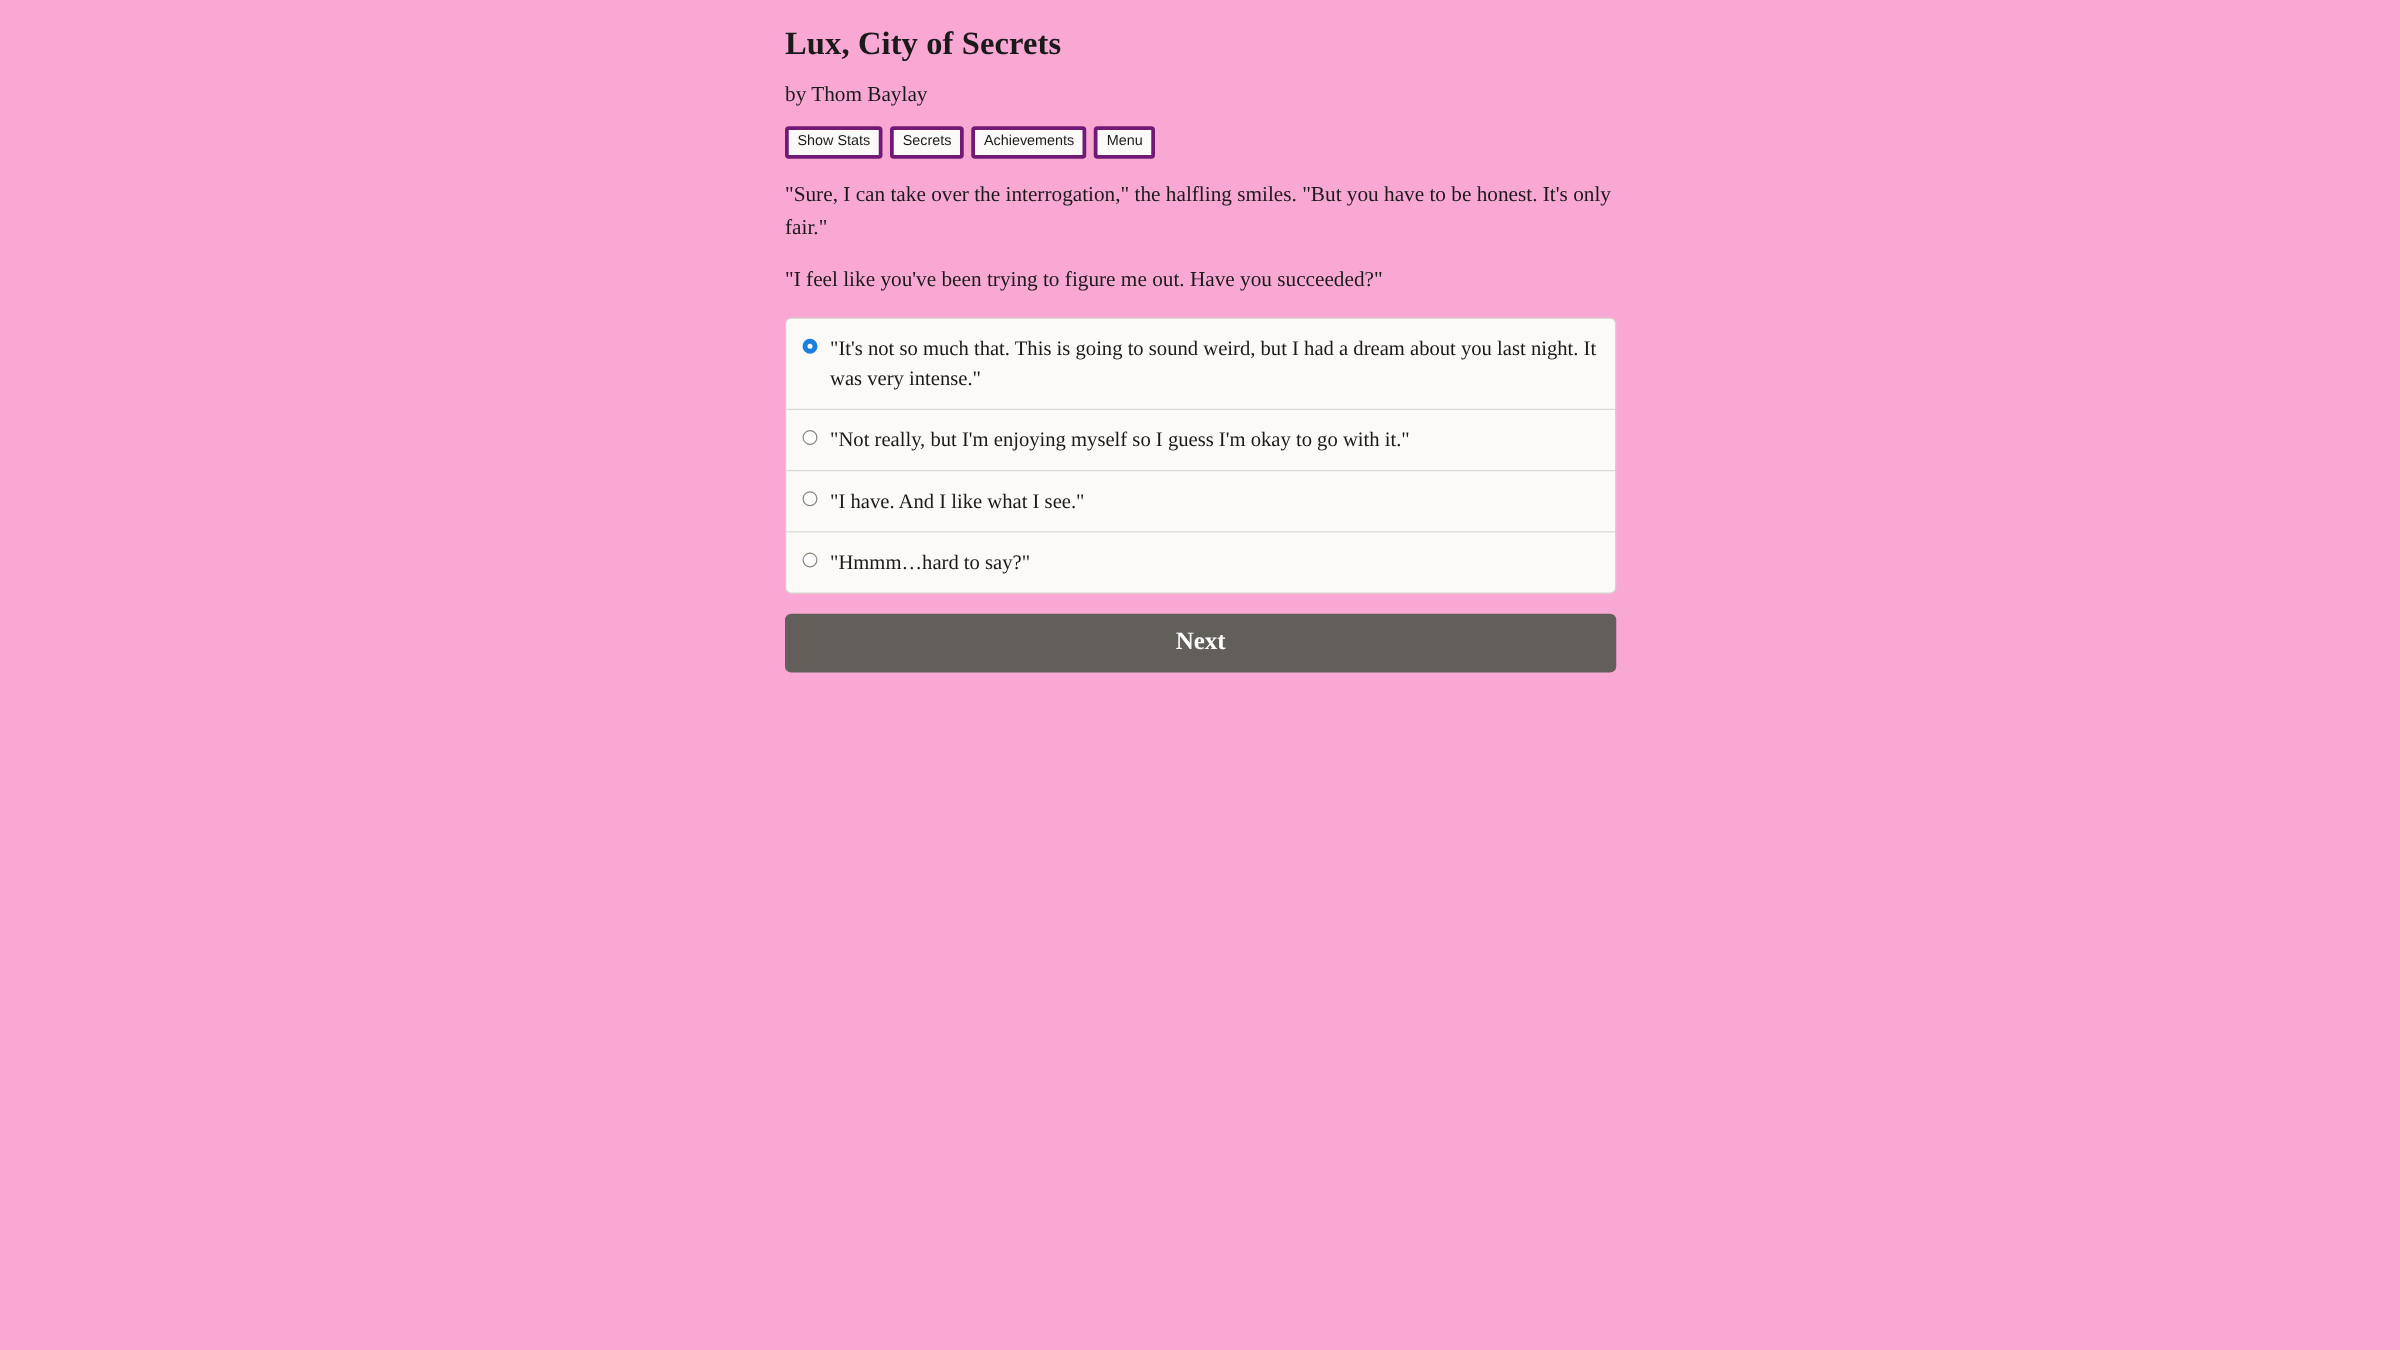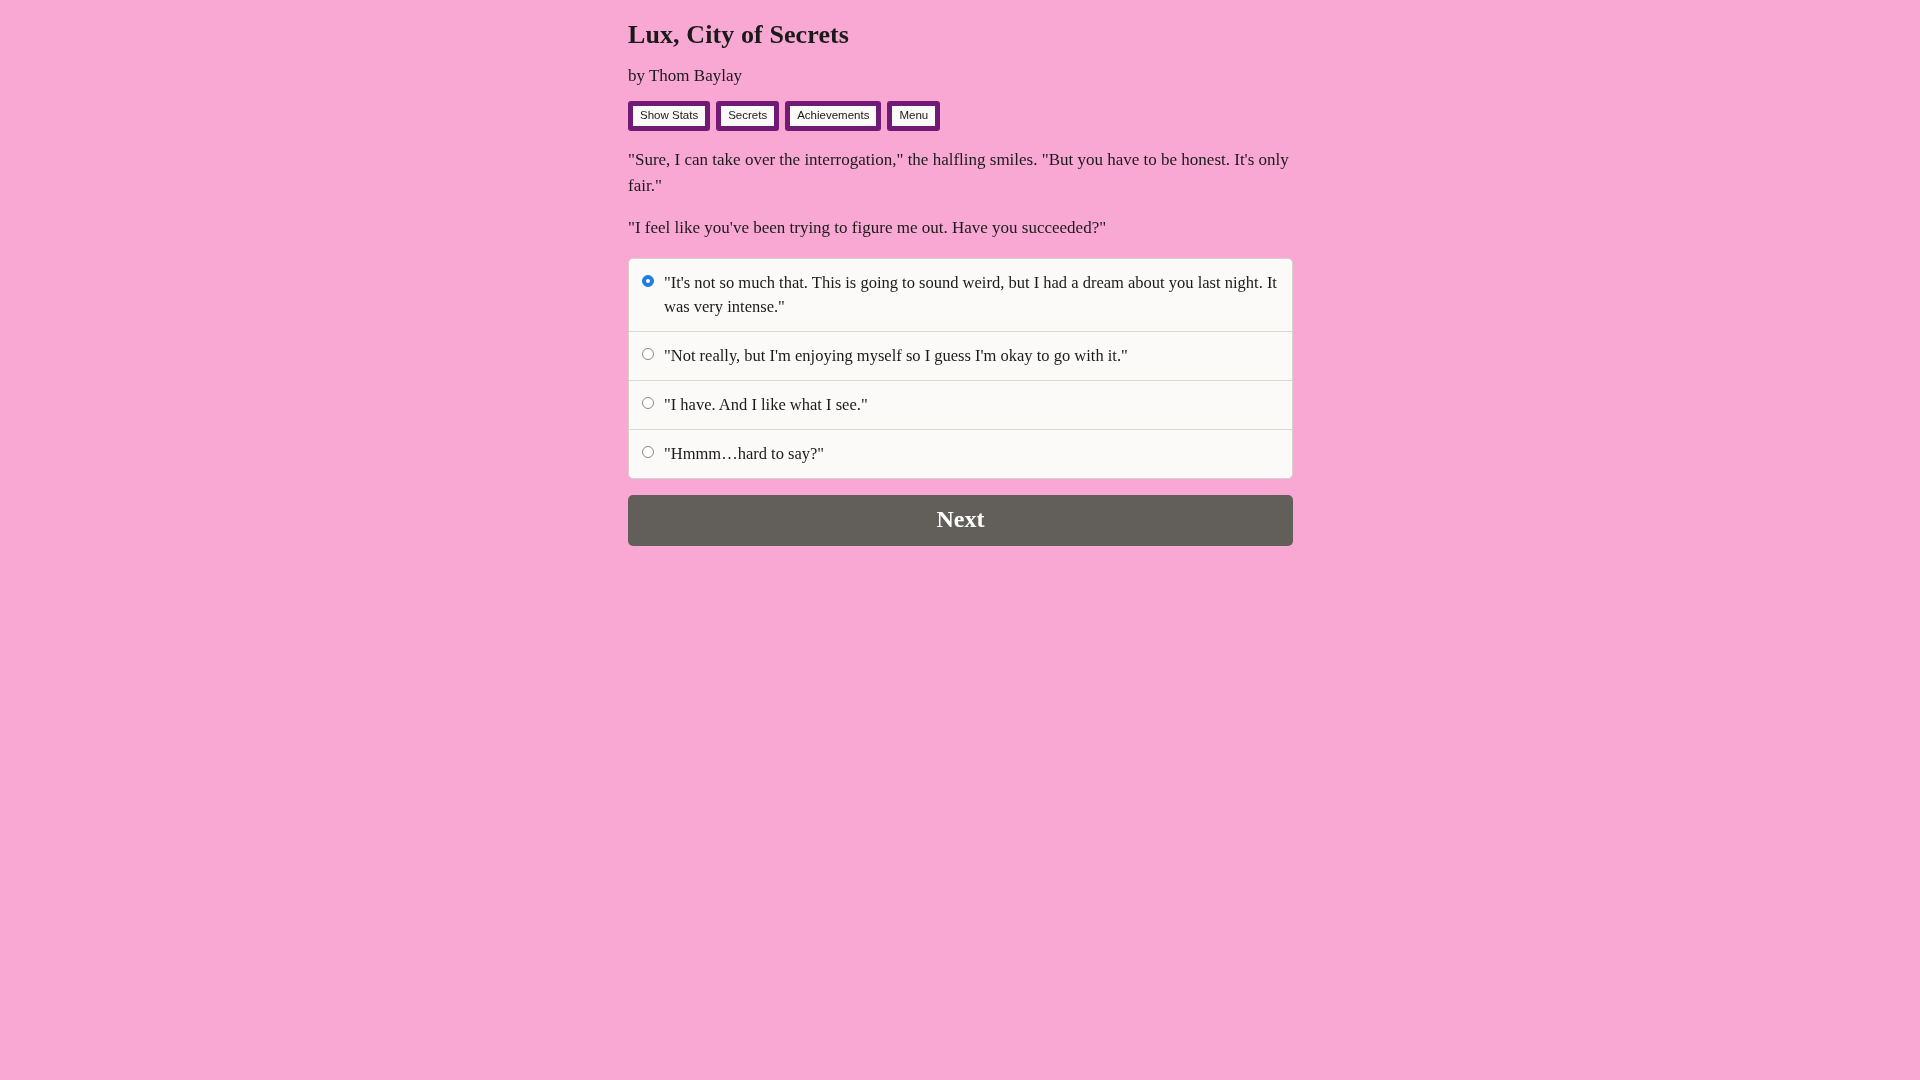--- a/index.html
+++ b/index.html
@@ -46,21 +46,21 @@
     display: flex;
     gap: 6px;
     align-items: center;
   }
   .toolbar-button {
     font-family: "Liberation Sans", sans-serif;
     font-size: 11.5px;
     line-height: 1;
     padding: 4px 7px 5px 7px;
     background: #fbfaf8;
-    border: 5px solid #701a75;
+    border: 3px solid #701a75;
     border-radius: 3px;
     color: #1a1a1a;
     cursor: pointer;
     white-space: nowrap;
   }
   .story {
     margin-top: 16px;
   }
   .story p {
     font-size: 17px;
@@ -118,21 +118,21 @@
   .next-button {
     display: block;
     width: 100%;
     margin-top: 16px;
     padding: 11px 0 13px 0;
     background: #625f5a;
     color: #ffffff;
     border: none;
     border-radius: 5px;
     font-family: "Liberation Serif", serif;
-    font-size: 24px;
+    font-size: 20px;
     font-weight: bold;
     cursor: pointer;
     text-align: center;
   }
 </style>
 </head>
 <body>
 
 <div class="page">
   <div class="content">

